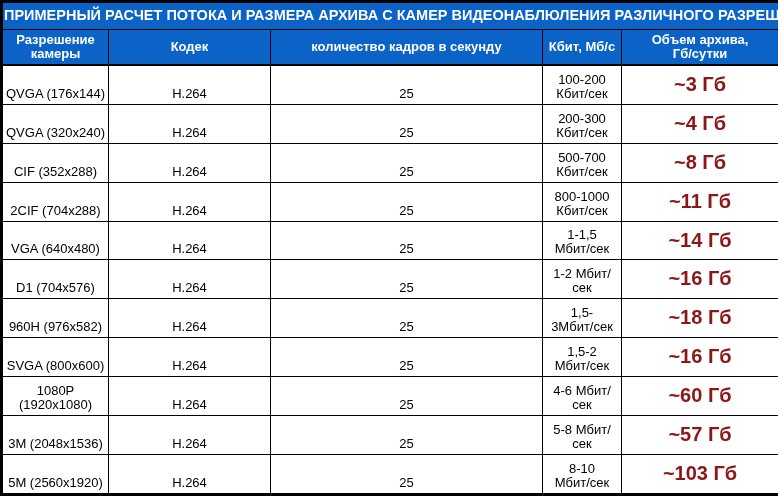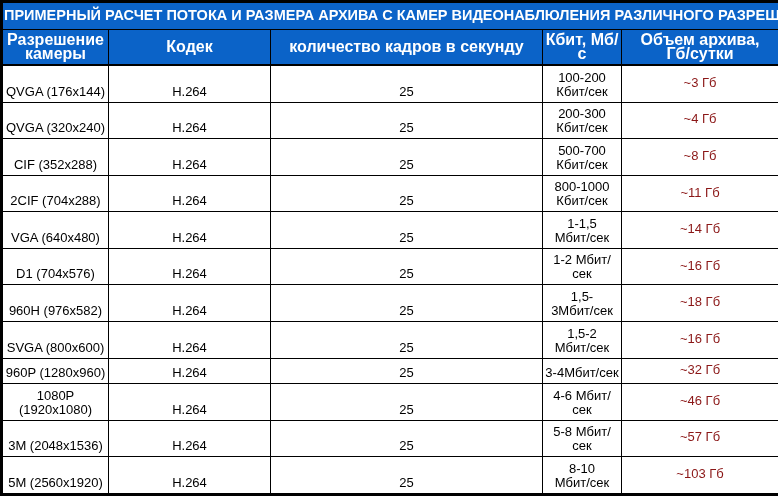--- a/index.html
+++ b/index.html
@@ -34,41 +34,41 @@
     line-height: 15px;
     height: 21px;
     padding: 2px 1px 3px;
     vertical-align: middle;
     white-space: nowrap;
   }
   th.col-header {
     background: #0B63C8;
     color: #ffffff;
     font-weight: bold;
-    font-size: 16px;
+    font-size: 13px;
     line-height: 14px;
     padding: 2px 2px;
     height: 30px;
     vertical-align: middle;
     white-space: pre-line;
     border-bottom: 2px solid #000000;
   }
   td.data {
     background: #ffffff;
     color: #000000;
     font-size: 13px;
     line-height: 14px;
     padding: 1px 2px 3px;
     vertical-align: bottom;
     white-space: pre-line;
   }
   td.archive {
     color: #8B1717;
-    font-weight: normal;
-    font-size: 13px;
+    font-weight: bold;
+    font-size: 20px;
     line-height: 18px;
     vertical-align: middle;
     white-space: nowrap;
   }
 </style>
 </head>
 <body>
 
 <div class="table-wrap">
   <table>
@@ -159,36 +159,29 @@
   <tr>
     <td class="data">SVGA (800x600)</td>
     <td class="data">H.264</td>
     <td class="data">25</td>
     <td class="data">1,5-2
 Мбит/сек</td>
     <td class="data archive">~16 Гб</td>
   </tr>
 
 
-  <tr>
-    <td class="data">960P (1280x960)</td>
-    <td class="data">H.264</td>
-    <td class="data">25</td>
-    <td class="data">3-4Мбит/сек</td>
-    <td class="data archive">~32 Гб</td>
-  </tr>
 
 
   <tr>
     <td class="data">1080P
 (1920x1080)</td>
     <td class="data">H.264</td>
     <td class="data">25</td>
     <td class="data">4-6 Мбит/сек</td>
-    <td class="data archive">~46 Гб</td>
+    <td class="data archive">~60 Гб</td>
   </tr>
 
   <tr>
     <td class="data">3M (2048x1536)</td>
     <td class="data">H.264</td>
     <td class="data">25</td>
     <td class="data">5-8 Мбит/сек</td>
     <td class="data archive">~57 Гб</td>
   </tr>
 

